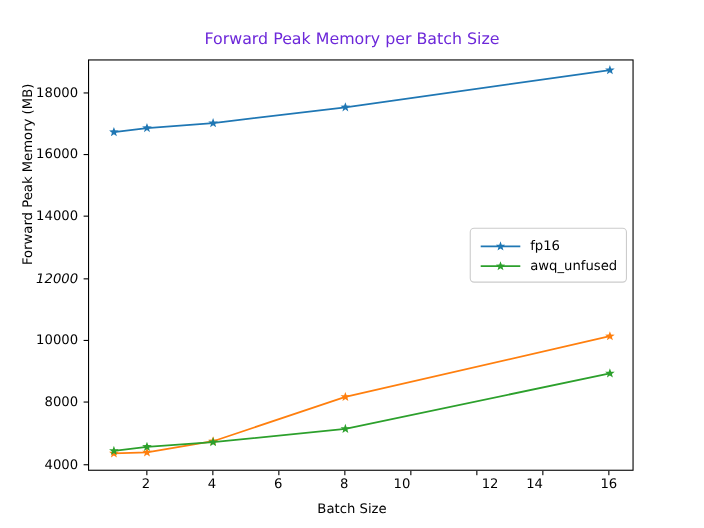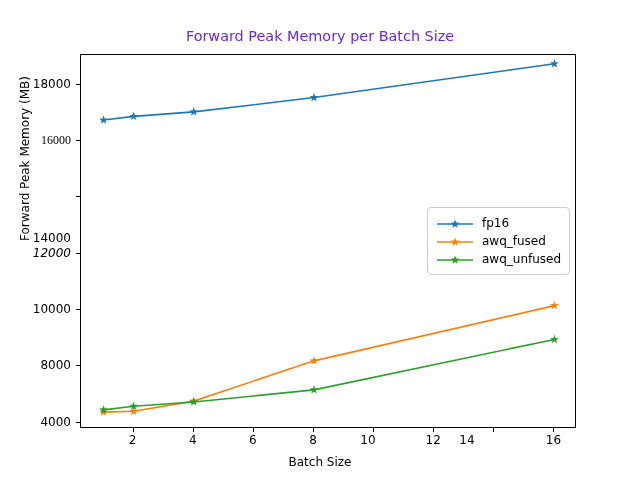--- a/index.html
+++ b/index.html
@@ -134,41 +134,41 @@
   <div id="chart-title">Forward Peak Memory per Batch Size</div>
 
   <div id="ylabel">Forward Peak Memory (MB)</div>
   <div id="xlabel">Batch Size</div>
 
   <div id="ytick-labels">
       <div class="ytick-label" style="top: 415.523px;">4000</div>
       <div class="ytick-label" style="top: 359.197px;">8000</div>
       <div class="ytick-label" style="top: 302.872px;">10000</div>
       <div class="ytick-label" style="top: 247px; font-style: italic;">12000</div>
-      <div class="ytick-label" style="top: 190.221px; margin-top: 42px;">14000</div>
-      <div class="ytick-label" style="top: 133.896px; font-family: Liberation Serif, serif;">16000</div>
+      <div class="ytick-label" style="top: 190.221px;">14000</div>
+      <div class="ytick-label" style="top: 133.896px;">16000</div>
       <div class="ytick-label" style="top: 77.5708px;">18000</div>
     </div>
   <div id="ytick-marks">
       <div class="ytick-mark" style="top: 421.523px;"></div>
       <div class="ytick-mark" style="top: 365.197px;"></div>
       <div class="ytick-mark" style="top: 308.872px;"></div>
       <div class="ytick-mark" style="top: 252.547px;"></div>
       <div class="ytick-mark" style="top: 196.221px;"></div>
       <div class="ytick-mark" style="top: 139.896px;"></div>
       <div class="ytick-mark" style="top: 83.5708px;"></div>
     </div>
   <div id="xtick-labels">
       <div class="xtick-label" style="left: 132.606px;">2</div>
       <div class="xtick-label" style="left: 192.727px;">4</div>
       <div class="xtick-label" style="left: 252.848px;">6</div>
       <div class="xtick-label" style="left: 312.97px;">8</div>
-      <div class="xtick-label" style="left: 368px;">10</div>
-      <div class="xtick-label" style="left: 433.212px;">12</div>
-      <div class="xtick-label" style="left: 467px; text-align: center;">14</div>
+      <div class="xtick-label" style="left: 353px; text-align: right;">10</div>
+      <div class="xtick-label" style="left: 433.212px; text-align: right;">12</div>
+      <div class="xtick-label" style="left: 486px; text-align: center;">14</div>
       <div class="xtick-label" style="left: 553.455px;">16</div>
     </div>
   <div id="xtick-marks">
       <div class="xtick-mark" style="left: 132.606px;"></div>
       <div class="xtick-mark" style="left: 192.727px;"></div>
       <div class="xtick-mark" style="left: 252.848px;"></div>
       <div class="xtick-mark" style="left: 312.97px;"></div>
       <div class="xtick-mark" style="left: 373.091px;"></div>
       <div class="xtick-mark" style="left: 433.212px;"></div>
       <div class="xtick-mark" style="left: 493.333px;"></div>
@@ -207,27 +207,20 @@
   <div id="legend">
       <div class="legend-row">
         <span class="legend-swatch"><svg width="38" height="14" viewBox="0 0 38 14">
             <line x1="1" y1="7" x2="37" y2="7" stroke="#1f77b4" stroke-width="1.6"></line>
             <path d="M19.00,2.40L20.12,5.46L23.37,5.58L20.81,7.59L21.70,10.72L19.00,8.90L16.30,10.72L17.19,7.59L14.63,5.58L17.88,5.46Z" fill="#1f77b4"></path>
           </svg></span>
         <span class="legend-label">fp16</span>
       </div>
       <div class="legend-row">
         <span class="legend-swatch"><svg width="38" height="14" viewBox="0 0 38 14">
-            <line x1="1" y1="7" x2="37" y2="7" stroke="#ff7f0e" stroke-width="1.6"></line>
-            <path d="M19.00,2.40L20.12,5.46L23.37,5.58L20.81,7.59L21.70,10.72L19.00,8.90L16.30,10.72L17.19,7.59L14.63,5.58L17.88,5.46Z" fill="#ff7f0e"></path>
-          </svg></span>
-        <span class="legend-label">awq_fused</span>
-      </div>
-      <div class="legend-row">
-        <span class="legend-swatch"><svg width="38" height="14" viewBox="0 0 38 14">
             <line x1="1" y1="7" x2="37" y2="7" stroke="#2ca02c" stroke-width="1.6"></line>
             <path d="M19.00,2.40L20.12,5.46L23.37,5.58L20.81,7.59L21.70,10.72L19.00,8.90L16.30,10.72L17.19,7.59L14.63,5.58L17.88,5.46Z" fill="#2ca02c"></path>
           </svg></span>
         <span class="legend-label">awq_unfused</span>
       </div>
     </div>
 
 </div>
 
 </body></html>

